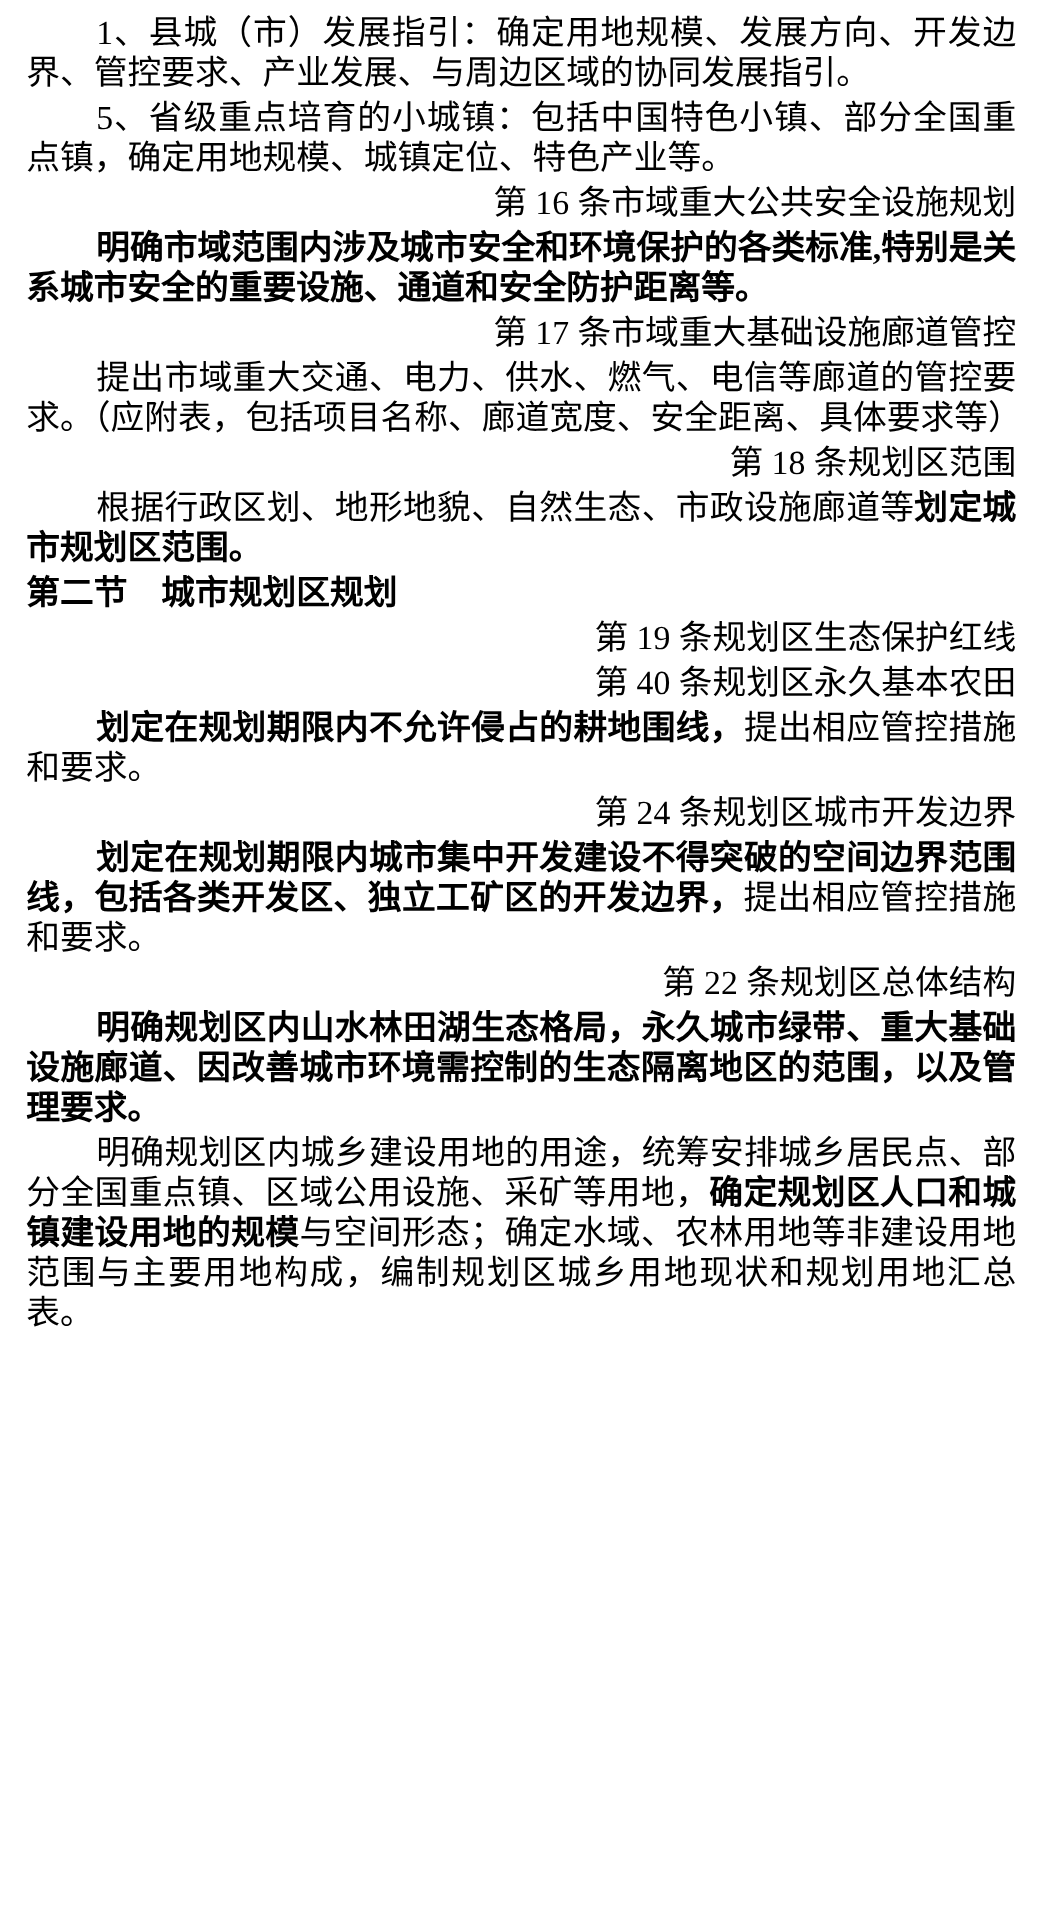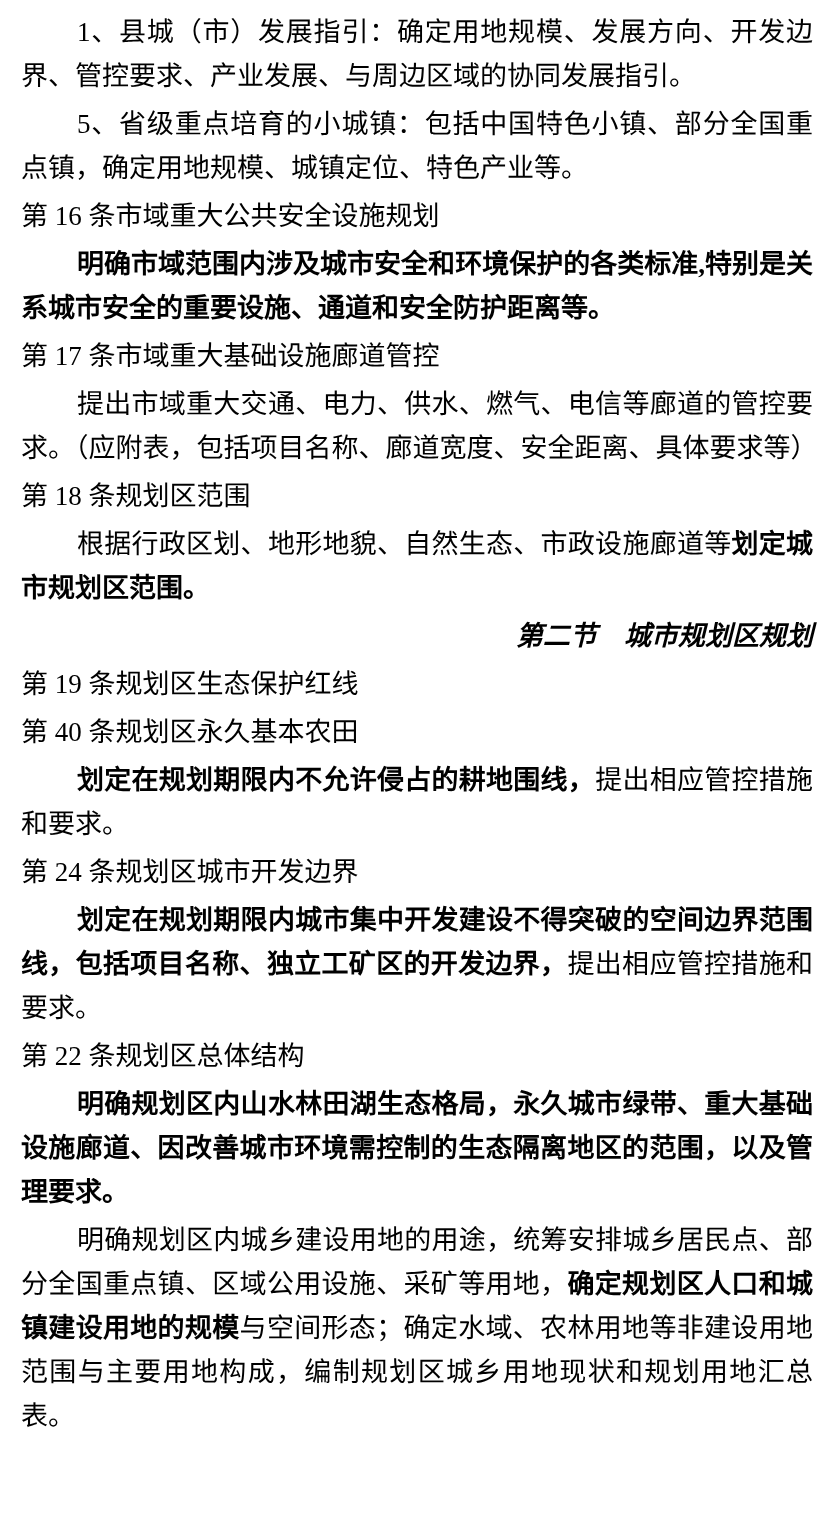--- a/index.html
+++ b/index.html
@@ -14,37 +14,36 @@
     box-sizing: border-box;
     background: #ffffff;
     padding: 10px 21px 10px 21px;
     font-family: "Liberation Serif", "DejaVu Serif", serif;
     font-size: 27px;
     color: #000000;
     overflow: hidden;
   }
   .doc-body p {
     margin: 0 0 4px 0;
-    line-height: 44px;
+    line-height: 32px;
     text-align: justify;
     word-break: break-all;
   }
   p.body-indent {
     text-indent: 56px;
   }
   p.article-heading {
     text-indent: 0;
-    text-align: left;
+    text-align: right;
     font-family: Liberation Serif, serif;
   }
   p.section-heading {
     text-indent: 0;
-    text-align: right;
+    text-align: left;
     font-weight: bold;
-    font-style: italic;
   }
   .run-bold {
     font-weight: bold;
   }
   .run-underline {
     text-decoration-thickness: 2px;
     text-underline-offset: 7px;
   }
 </style>
 </head>
@@ -58,18 +57,18 @@
       <p class="body-indent"><span class="run-bold run-underline">明确市域范围内涉及城市安全和环境保护的各类标准,特别是关系城市安全的重要设施、通道和安全防护距离等。</span></p>
       <p class="article-heading"><span>第 17 条市域重大基础设施廊道管控</span></p>
       <p class="body-indent"><span>提出市域重大交通、电力、供水、燃气、电信等廊道的管控要求。（应附表，包括项目名称、廊道宽度、安全距离、具体要求等）</span></p>
       <p class="article-heading"><span>第 18 条规划区范围</span></p>
       <p class="body-indent"><span>根据行政区划、地形地貌、自然生态、市政设施廊道等</span><span class="run-bold run-underline">划定城市规划区范围。</span></p>
       <p class="section-heading"><span class="run-bold">第二节　城市规划区规划</span></p>
       <p class="article-heading"><span>第 19 条规划区生态保护红线</span></p>
       <p class="article-heading"><span>第 40 条规划区永久基本农田</span></p>
       <p class="body-indent"><span class="run-bold run-underline">划定在规划期限内不允许侵占的耕地围线，</span><span>提出相应管控措施和要求。</span></p>
       <p class="article-heading"><span>第 24 条规划区城市开发边界</span></p>
-      <p class="body-indent"><span class="run-bold run-underline">划定在规划期限内城市集中开发建设不得突破的空间边界范围线，包括项目名称、独立工矿区的开发边界，</span><span>提出相应管控措施和要求。</span></p>
+      <p class="body-indent"><span class="run-bold run-underline">划定在规划期限内城市集中开发建设不得突破的空间边界范围线，包括各类开发区、独立工矿区的开发边界，</span><span>提出相应管控措施和要求。</span></p>
       <p class="article-heading"><span>第 22 条规划区总体结构</span></p>
       <p class="body-indent"><span class="run-bold run-underline">明确规划区内山水林田湖生态格局，永久城市绿带、重大基础设施廊道、因改善城市环境需控制的生态隔离地区的范围，以及管理要求。</span></p>
       <p class="body-indent"><span>明确规划区内城乡建设用地的用途，统筹安排城乡居民点、部分全国重点镇、区域公用设施、采矿等用地，</span><span class="run-bold run-underline">确定规划区人口和城镇建设用地的规模</span><span>与空间形态；确定水域、农林用地等非建设用地范围与主要用地构成，编制规划区城乡用地现状和规划用地汇总表。</span></p>
     </div>
 </div>
 
 </body></html>

